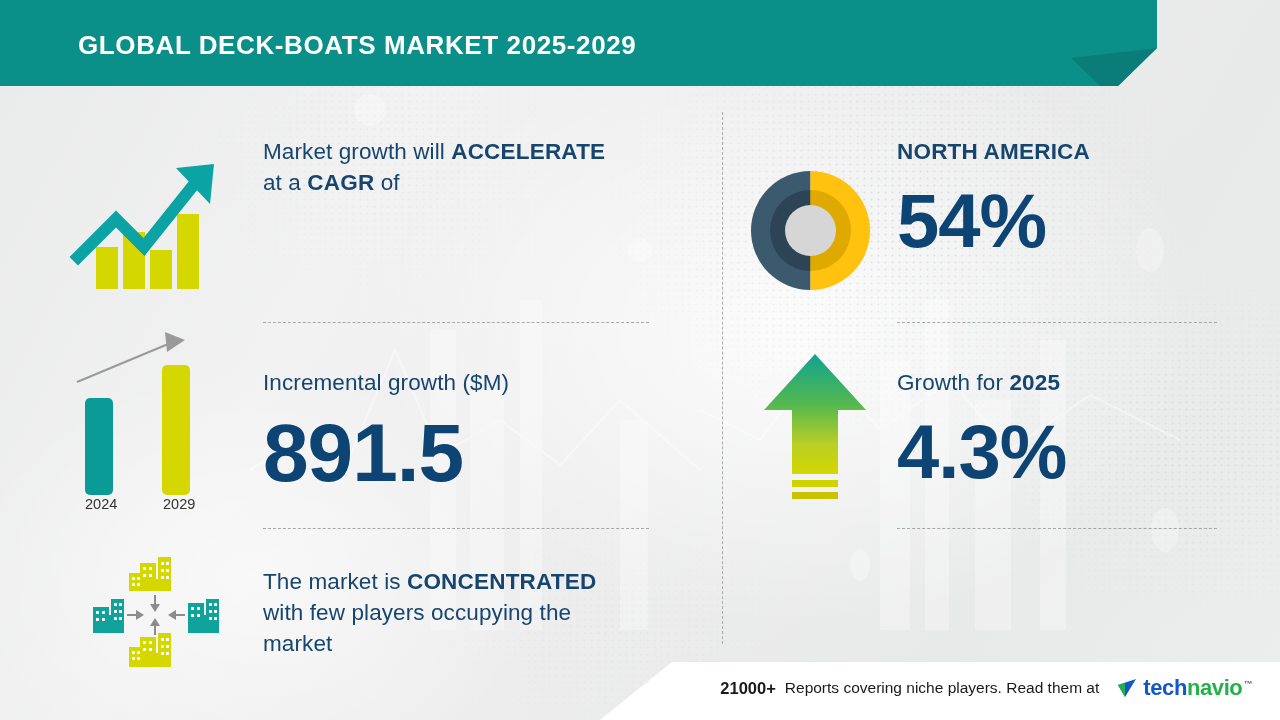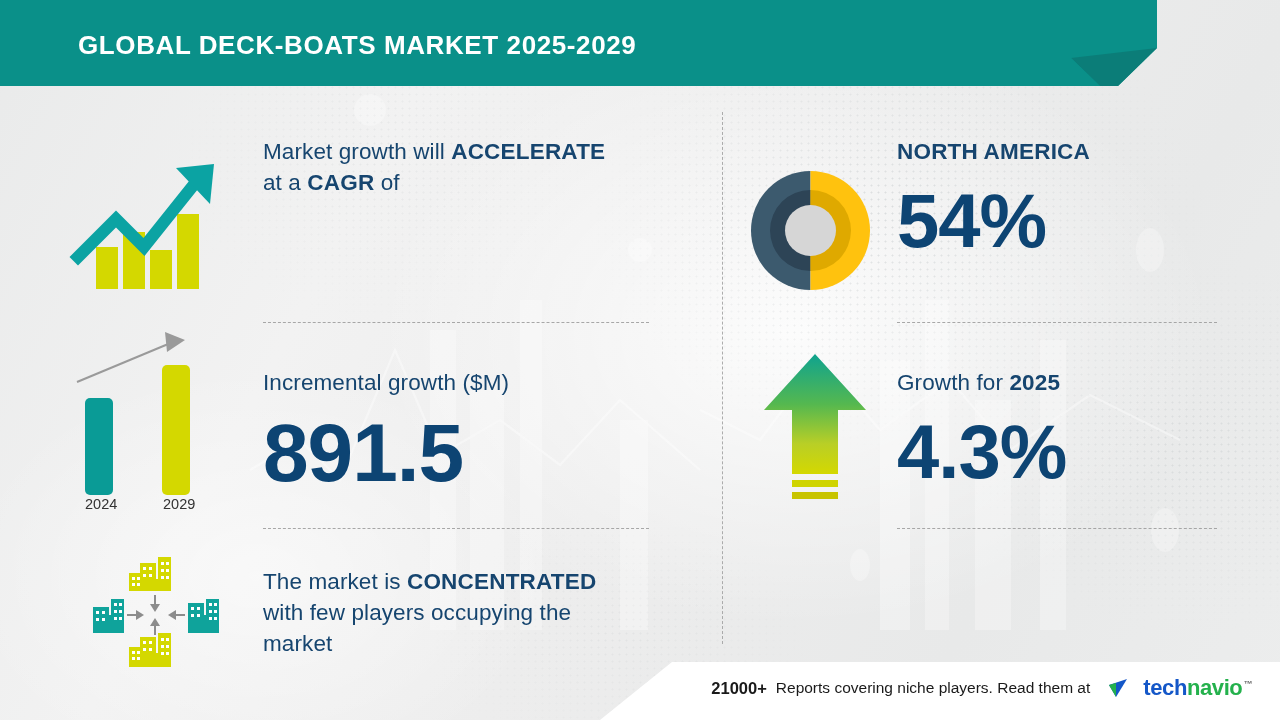--- a/index.html
+++ b/index.html
@@ -85,21 +85,21 @@
 
   
   #footer { position:absolute; left:0; top:662px; width:1280px; height:58px; }
   #footer-inner {
     position:absolute; right:0; top:13px;
     display:flex; align-items:center; gap:9px;
     white-space:nowrap; padding-right:28px;text-align:center;
   }
   #footer-count { font-size:16.5px; font-weight:bold; color:#1a1a1a; }
   #footer-text  { font-size:15.5px; color:#1a1a1a; }
-  #logo-wrap { display:flex; align-items:center; gap:14px; margin-left:8px; }
+  #logo-wrap { display:flex; align-items:center; gap:5px; margin-left:8px; }
   #logo-text { font-size:22px; font-weight:bold; letter-spacing:-0.4px; }
   #logo-tech { color:#1457c8; }
   #logo-navio{ color:#24b14c; }
   #logo-tm { font-size:9px; color:#666; vertical-align:super; margin-left:1px; }
   .bar-label {
     position:absolute; font-size:14.5px; color:#333; font-weight:400;
   }
 </style>
 </head>
 <body>

